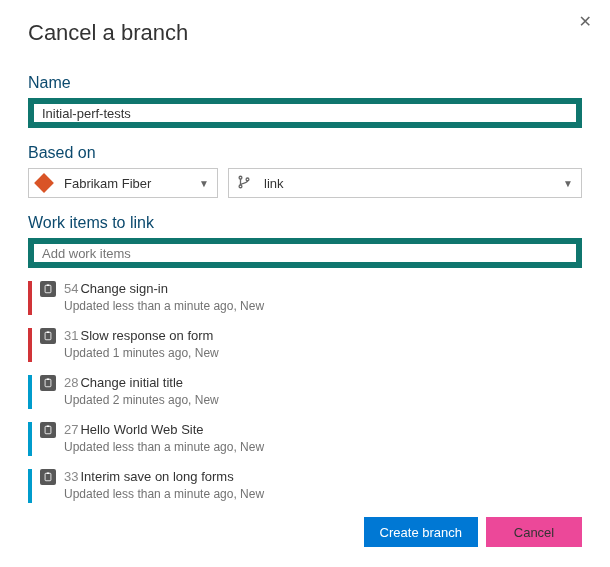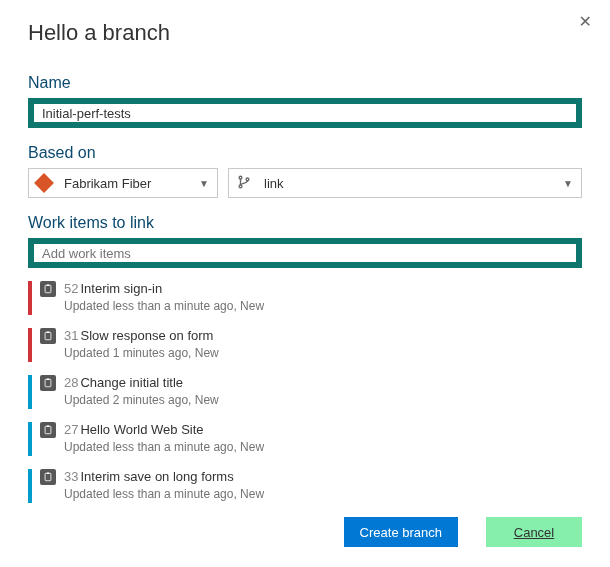--- a/index.html
+++ b/index.html
@@ -119,52 +119,51 @@
   .wi-sub {
     font-size: 12px;
     color: #737373;
     line-height: 16px;
   }
   .footer {
     position: absolute;
     right: 28px;
     bottom: 20px;
     display: flex;
-    gap: 28px;
+    gap: 8px;
     margin-top: 40px;
   }
   .btn {
     min-width: 96px;
     height: 30px;
     padding: 0 16px;
     font-size: 13px;
     font-family: inherit;
     border: none;
     cursor: pointer;
   }
   .btn-primary {
     background: #0078d4;
     color: #fff;
   }
   .btn-secondary {
-    background: #86efac;
-    color: #333;
-    text-decoration: underline;
+    background: #ec4899;
+    color: #333;
   }
 </style>
 </head>
 <body>
 
 <div class="dialog">
 
   <div class="close-btn">
     <span>✕</span>
   </div>
 
-  <h1>Hello a branch</h1>
+  <h1>Cancel a branch</h1>
 
   <div class="section">
     <div class="field-label">Name</div>
     <input class="text-input" type="text" value="Initial-perf-tests" style="">
   </div>
 
   <div class="section">
     <div class="field-label">Based on</div>
     <div class="row">
       <div class="dropdown" style="width: 190px;">
@@ -196,21 +195,21 @@
   <div class="wi-list">
       <div class="wi-item">
         <div class="wi-color red"></div>
         <div class="wi-type-icon">
           <svg width="10" height="10" viewBox="0 0 12 12">
             <rect x="2.5" y="1.5" width="7" height="9" rx="1" fill="none" stroke="#fff" stroke-width="1"></rect>
             <rect x="4.5" y="0.5" width="3" height="2" rx="0.5" fill="#fff"></rect>
           </svg>
         </div>
         <div class="wi-body">
-          <div class="wi-title-line"><span class="wi-id">52</span><span class="wi-title">Interim sign-in</span></div>
+          <div class="wi-title-line"><span class="wi-id">54</span><span class="wi-title">Change sign-in</span></div>
           <div class="wi-sub">Updated less than a minute ago, New</div>
         </div>
       </div>
       <div class="wi-item">
         <div class="wi-color red"></div>
         <div class="wi-type-icon">
           <svg width="10" height="10" viewBox="0 0 12 12">
             <rect x="2.5" y="1.5" width="7" height="9" rx="1" fill="none" stroke="#fff" stroke-width="1"></rect>
             <rect x="4.5" y="0.5" width="3" height="2" rx="0.5" fill="#fff"></rect>
           </svg>

